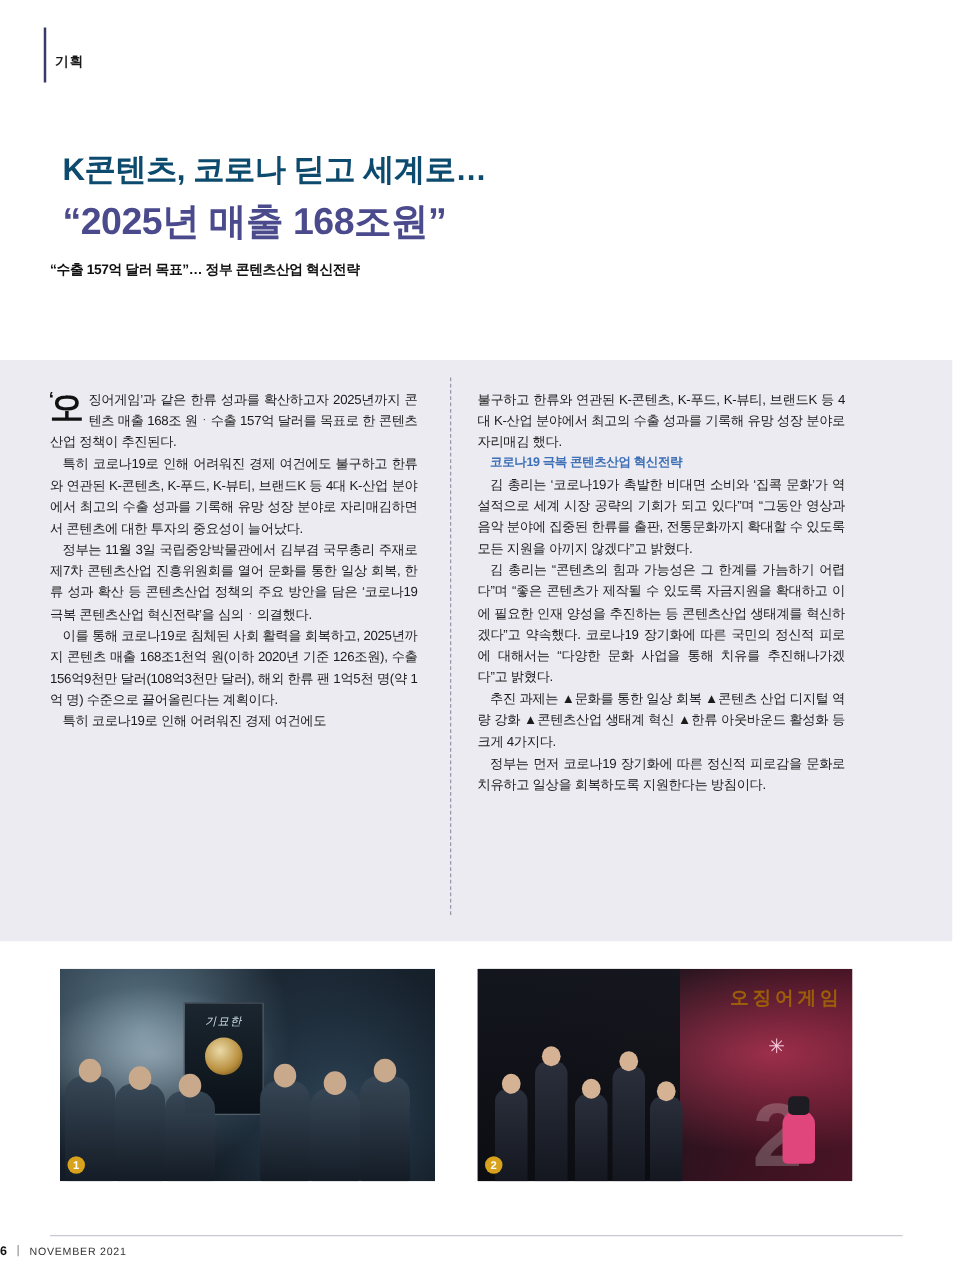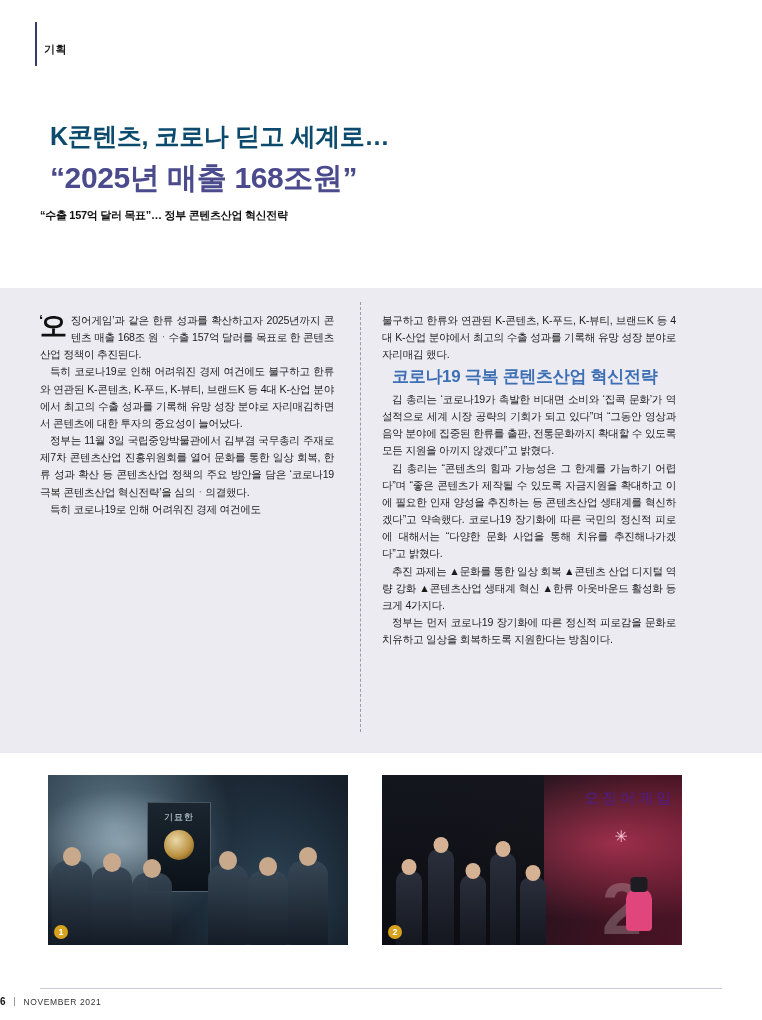--- a/index.html
+++ b/index.html
@@ -130,21 +130,21 @@
   }
   .quote-mark {
     position: absolute;
     left: -1px;
     top: -4px;
     font-size: 15px;
     font-weight: bold;
     color: #111;
   }
   .subheading {
-    font-size: 17px;
+    font-size: 10px;
     font-weight: bold;
     color: #3c6fb5;
     margin: 0 0 4px 0;
     letter-spacing: -0.3px;
   }
 
   
   .photo {
     position: absolute;
     top: 775px;
@@ -182,20 +182,21 @@
     background: linear-gradient(180deg, #1b2630 0%, #0b1118 100%);
     border: 1px solid rgba(180,200,215,0.35);
   }
   .p1-poster .pt {
     position: absolute;
     left: 0; right: 0; top: 8px;
     text-align: center;
     color: #cfe0ea;
     font-size: 9px;
     letter-spacing: 1px;
+    font-style: italic;
   }
   .p1-poster .pcircle {
     position: absolute;
     left: 50%;
     top: 48%;
     transform: translate(-50%,-50%);
     width: 30px; height: 30px;
     border-radius: 50%;
     background: radial-gradient(circle at 40% 35%, #e9d9a8 0%, #b98f3e 60%, #5a3e12 100%);
   }
@@ -251,23 +252,23 @@
     top: -12px;
     transform: translateX(-50%);
     width: 15px; height: 16px;
     border-radius: 50%;
     background: #d6b294;
   }
   .p2-hangul {
     position: absolute;
     right: 8px;
     top: 14px;
-    color: #4c1d95;
+    color: #a16207;
     font-size: 15px;
-    font-weight: normal;
+    font-weight: bold;
     letter-spacing: 3px;
     opacity: 0.95;
   }
   .p2-num {
     position: absolute;
     right: 40px;
     bottom: 6px;
     font-size: 72px;
     font-weight: bold;
     color: rgba(255,255,255,0.22);
@@ -370,20 +371,21 @@
   <div class="cols">
 
     <div class="col col-left">
       <p class="first dropcap-para">
         <span class="quote-mark">‘</span>
         <span class="dropcap">오</span>
         <span>징어게임’과 같은 한류 성과를 확산하고자 2025년까지 콘텐츠 매출 168조 원ㆍ수출 157억 달러를 목표로 한 콘텐츠산업 정책이 추진된다.</span>
       </p>
       <p>특히 코로나19로 인해 어려워진 경제 여건에도 불구하고 한류와 연관된 K-콘텐츠, K-푸드, K-뷰티, 브랜드K 등 4대 K-산업 분야에서 최고의 수출 성과를 기록해 유망 성장 분야로 자리매김하면서 콘텐츠에 대한 투자의 중요성이 늘어났다.</p>
       <p>정부는 11월 3일 국립중앙박물관에서 김부겸 국무총리 주재로 제7차 콘텐츠산업 진흥위원회를 열어 문화를 통한 일상 회복, 한류 성과 확산 등 콘텐츠산업 정책의 주요 방안을 담은 ‘코로나19 극복 콘텐츠산업 혁신전략’을 심의ㆍ의결했다.</p>
+      <p>이를 통해 코로나19로 침체된 사회 활력을 회복하고, 2025년까지 콘텐츠 매출 168조1천억 원(이하 2020년 기준 126조원), 수출 156억9천만 달러(108억3천만 달러), 해외 한류 팬 1억5천 명(약 1억 명) 수준으로 끌어올린다는 계획이다.</p>
       <p>특히 코로나19로 인해 어려워진 경제 여건에도</p>
     </div>
 
     <div class="col col-right">
       <p class="first">불구하고 한류와 연관된 K-콘텐츠, K-푸드, K-뷰티, 브랜드K 등 4대 K-산업 분야에서 최고의 수출 성과를 기록해 유망 성장 분야로 자리매김 했다.</p>
       <p class="subheading">코로나19 극복 콘텐츠산업 혁신전략</p>
       <p>김 총리는 ‘코로나19가 촉발한 비대면 소비와 ‘집콕 문화’가 역설적으로 세계 시장 공략의 기회가 되고 있다”며 “그동안 영상과 음악 분야에 집중된 한류를 출판, 전통문화까지 확대할 수 있도록 모든 지원을 아끼지 않겠다”고 밝혔다.</p>
       <p>김 총리는 “콘텐츠의 힘과 가능성은 그 한계를 가늠하기 어렵다”며 “좋은 콘텐츠가 제작될 수 있도록 자금지원을 확대하고 이에 필요한 인재 양성을 추진하는 등 콘텐츠산업 생태계를 혁신하겠다”고 약속했다. 코로나19 장기화에 따른 국민의 정신적 피로에 대해서는 “다양한 문화 사업을 통해 치유를 추진해나가겠다”고 밝혔다.</p>
       <p>추진 과제는 ▲문화를 통한 일상 회복 ▲콘텐츠 산업 디지털 역량 강화 ▲콘텐츠산업 생태계 혁신 ▲한류 아웃바운드 활성화 등 크게 4가지다.</p>
       <p>정부는 먼저 코로나19 장기화에 따른 정신적 피로감을 문화로 치유하고 일상을 회복하도록 지원한다는 방침이다.</p>

